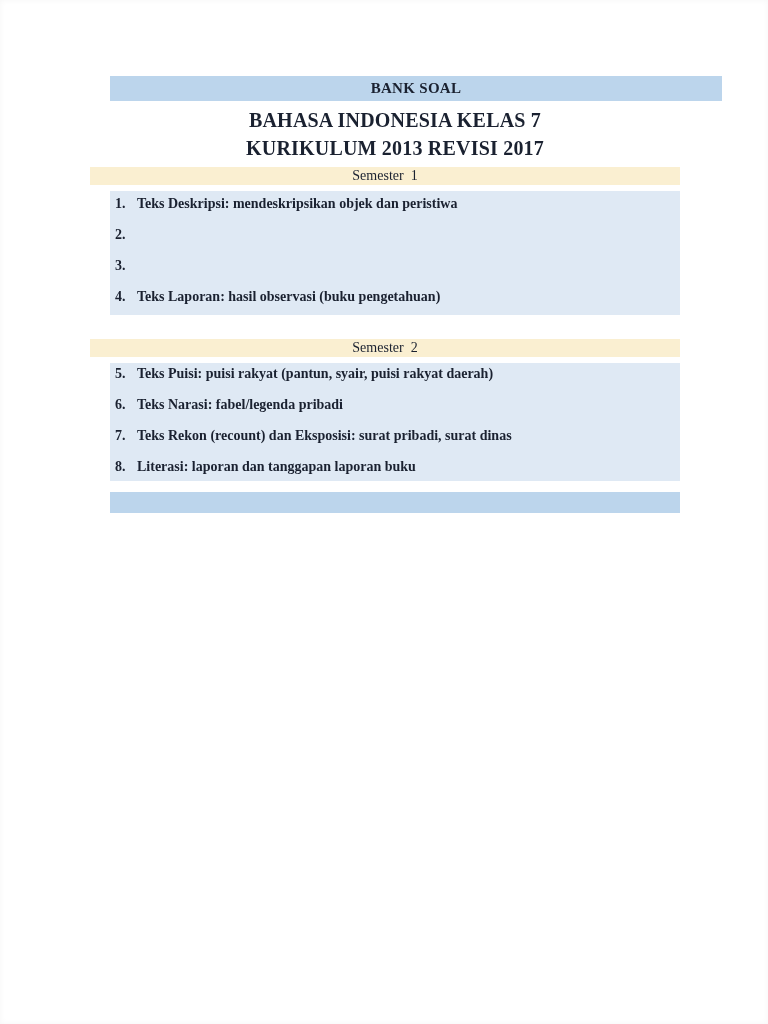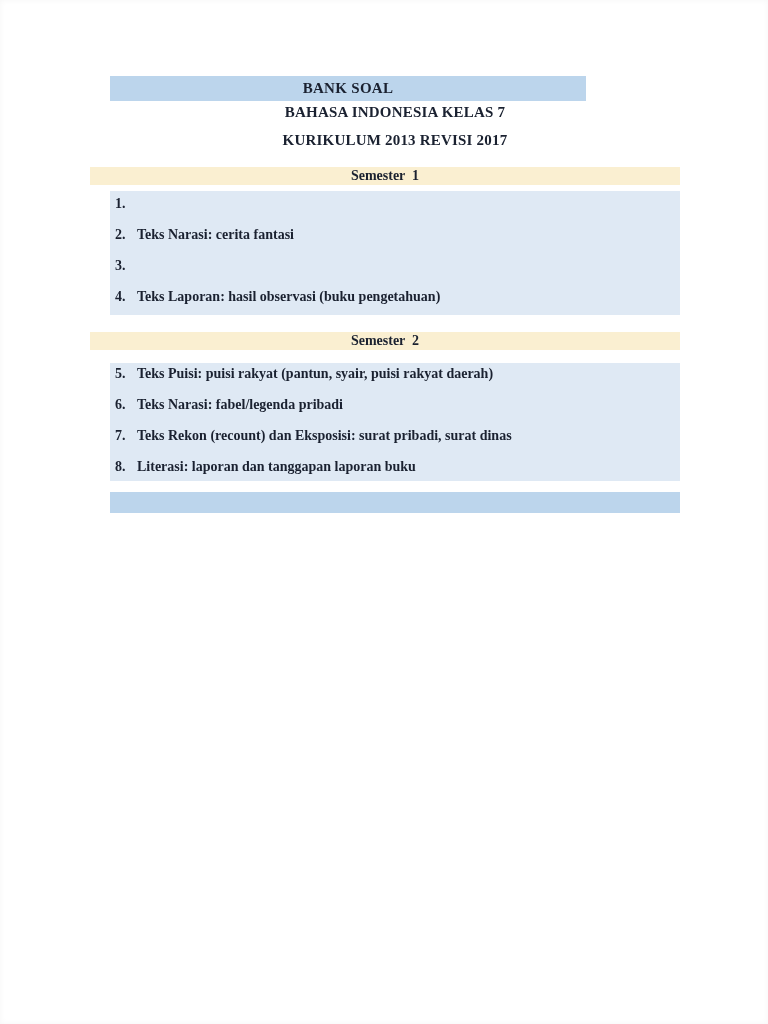--- a/index.html
+++ b/index.html
@@ -16,44 +16,44 @@
     color:var(--text_color);
     position:relative;
     overflow:hidden;
   }
   .page{
     position:absolute;left:0;top:0;width:768px;height:1024px;
     background:#ffffff;
     box-shadow:inset 0 0 6px rgba(0,0,0,0.04);
   }
   .title-bar{
-    position:absolute;left:110px;top:76px;width:476px;height:25px;
+    position:absolute;left:110px;top:76px;width:612px;height:25px;
     background:var(--bar_blue);
     display:flex;align-items:center;justify-content:center;
   }
   .title-bar span{
     font-weight:bold;font-size:15px;letter-spacing:0.3px;
   }
   .subtitle{
     position:absolute;left:110px;width:570px;height:20px;
     display:flex;align-items:center;justify-content:center;
-    font-weight:bold;font-size:15px;letter-spacing:0.2px;
+    font-weight:bold;font-size:20px;letter-spacing:0.2px;margin-top:8px;
   }
   .subtitle.s1{top:102px;}
   .subtitle.s2{top:130px;}
   .semester-bar{
     position:absolute;left:90px;width:590px;height:18px;
     background:var(--bar_yellow);
     display:flex;align-items:center;justify-content:center;
   }
   .semester-bar span{
-    font-weight:bold;font-size:14px;white-space:pre;
+    font-weight:normal;font-size:14px;white-space:pre;
   }
   .semester-bar.first{top:167px;}
-  .semester-bar.second{top:332px;}
+  .semester-bar.second{top:339px;}
   .items-box{
     position:absolute;left:110px;width:570px;
     background:var(--box_blue);
     box-sizing:border-box;
   }
   .items-box.first{top:191px;height:124px;padding-top:4px;}
   .items-box.second{top:363px;height:118px;padding-top:2px;}
   .item{
     display:flex;
     height:31px;
@@ -87,24 +87,24 @@
   <div class="subtitle s1">BAHASA INDONESIA KELAS 7</div>
   <div class="subtitle s2">KURIKULUM 2013 REVISI 2017</div>
 
   <div class="semester-bar first">
     <span>Semester  1</span>
   </div>
 
   <div class="items-box first">
     <div class="item">
       <span class="num">1.</span>
+      <span class="txt">Teks Deskripsi: mendeskripsikan objek dan peristiwa</span>
     </div>
     <div class="item">
       <span class="num">2.</span>
-      <span class="txt">Teks Narasi: cerita fantasi</span>
     </div>
     <div class="item">
       <span class="num">3.</span>
     </div>
     <div class="item">
       <span class="num">4.</span>
       <span class="txt">Teks Laporan: hasil observasi (buku pengetahuan)</span>
     </div>
   </div>
 

